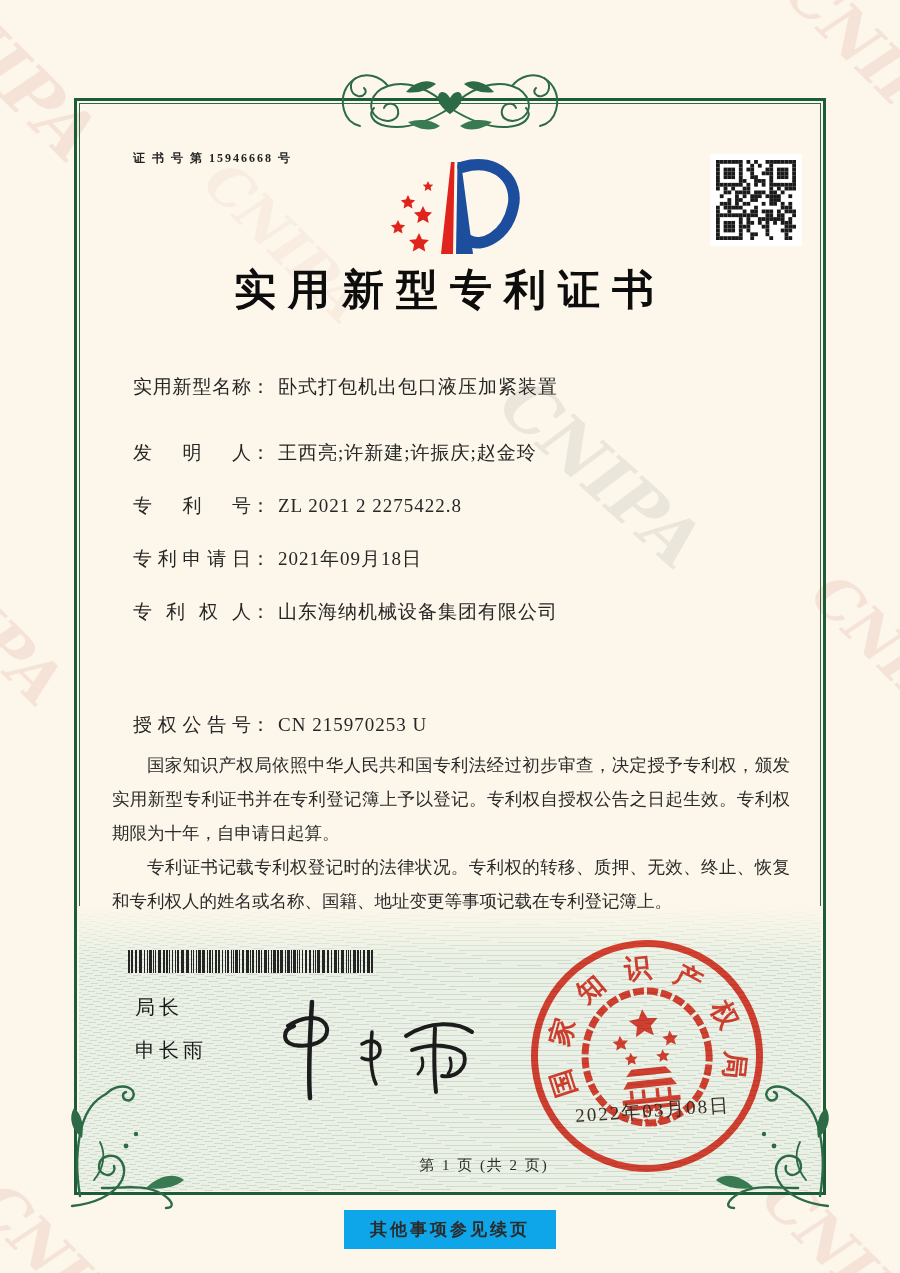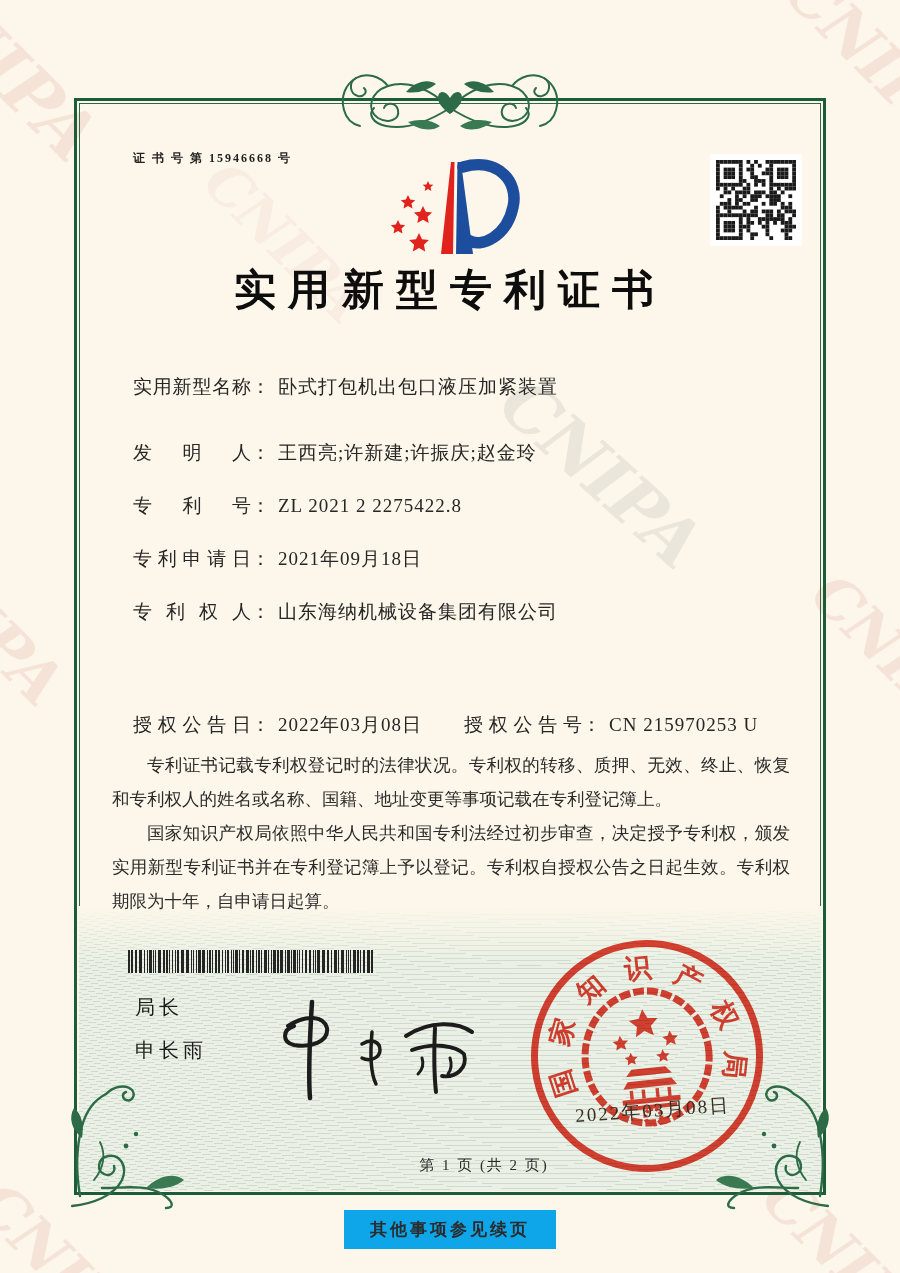--- a/index.html
+++ b/index.html
@@ -455,30 +455,27 @@
 <div class="fields" id="fields">
     <div class="frow"><span class="flabel">实用新型名称</span><span class="fcolon">：</span><span class="fvalue">卧式打包机出包口液压加紧装置</span></div>
     <div class="frow"><span class="flabel">发明人</span><span class="fcolon">：</span><span class="fvalue">王西亮;许新建;许振庆;赵金玲</span></div>
     <div class="frow"><span class="flabel">专利号</span><span class="fcolon">：</span><span class="fvalue">ZL 2021 2 2275422.8</span></div>
     <div class="frow"><span class="flabel">专利申请日</span><span class="fcolon">：</span><span class="fvalue">2021年09月18日</span></div>
     <div class="frow"><span class="flabel">专利权人</span><span class="fcolon">：</span><span class="fvalue">山东海纳机械设备集团有限公司</span></div>
   </div>
 
 <div class="grantrow">
   <span>
-    <span class="flabel">授权公告日</span><span class="fcolon">：</span><span class="fvalue">2022年03月08日</span>
-  </span>
-  <span>
     <span class="flabel">授权公告号</span><span class="fcolon">：</span><span class="fvalue">CN 215970253 U</span>
   </span>
 </div>
 
 <div class="paras">
+  <p>国家知识产权局依照中华人民共和国专利法经过初步审查，决定授予专利权，颁发实用新型专利证书并在专利登记簿上予以登记。专利权自授权公告之日起生效。专利权期限为十年，自申请日起算。</p>
   <p>专利证书记载专利权登记时的法律状况。专利权的转移、质押、无效、终止、恢复和专利权人的姓名或名称、国籍、地址变更等事项记载在专利登记簿上。</p>
-  <p>国家知识产权局依照中华人民共和国专利法经过初步审查，决定授予专利权，颁发实用新型专利证书并在专利登记簿上予以登记。专利权自授权公告之日起生效。专利权期限为十年，自申请日起算。</p>
 </div>
 
 <div class="barcode" id="barcode"><svg width="250" height="23" viewBox="0 0 250 23">
       <rect x="0" y="0" width="2" height="23" fill="#242424"></rect>
       <rect x="3" y="0" width="2" height="23" fill="#242424"></rect>
       <rect x="7" y="0" width="2" height="23" fill="#242424"></rect>
       <rect x="11" y="0" width="3" height="23" fill="#242424"></rect>
       <rect x="16" y="0" width="1" height="23" fill="#242424"></rect>
       <rect x="19" y="0" width="1" height="23" fill="#242424"></rect>
       <rect x="21" y="0" width="3" height="23" fill="#242424"></rect>

